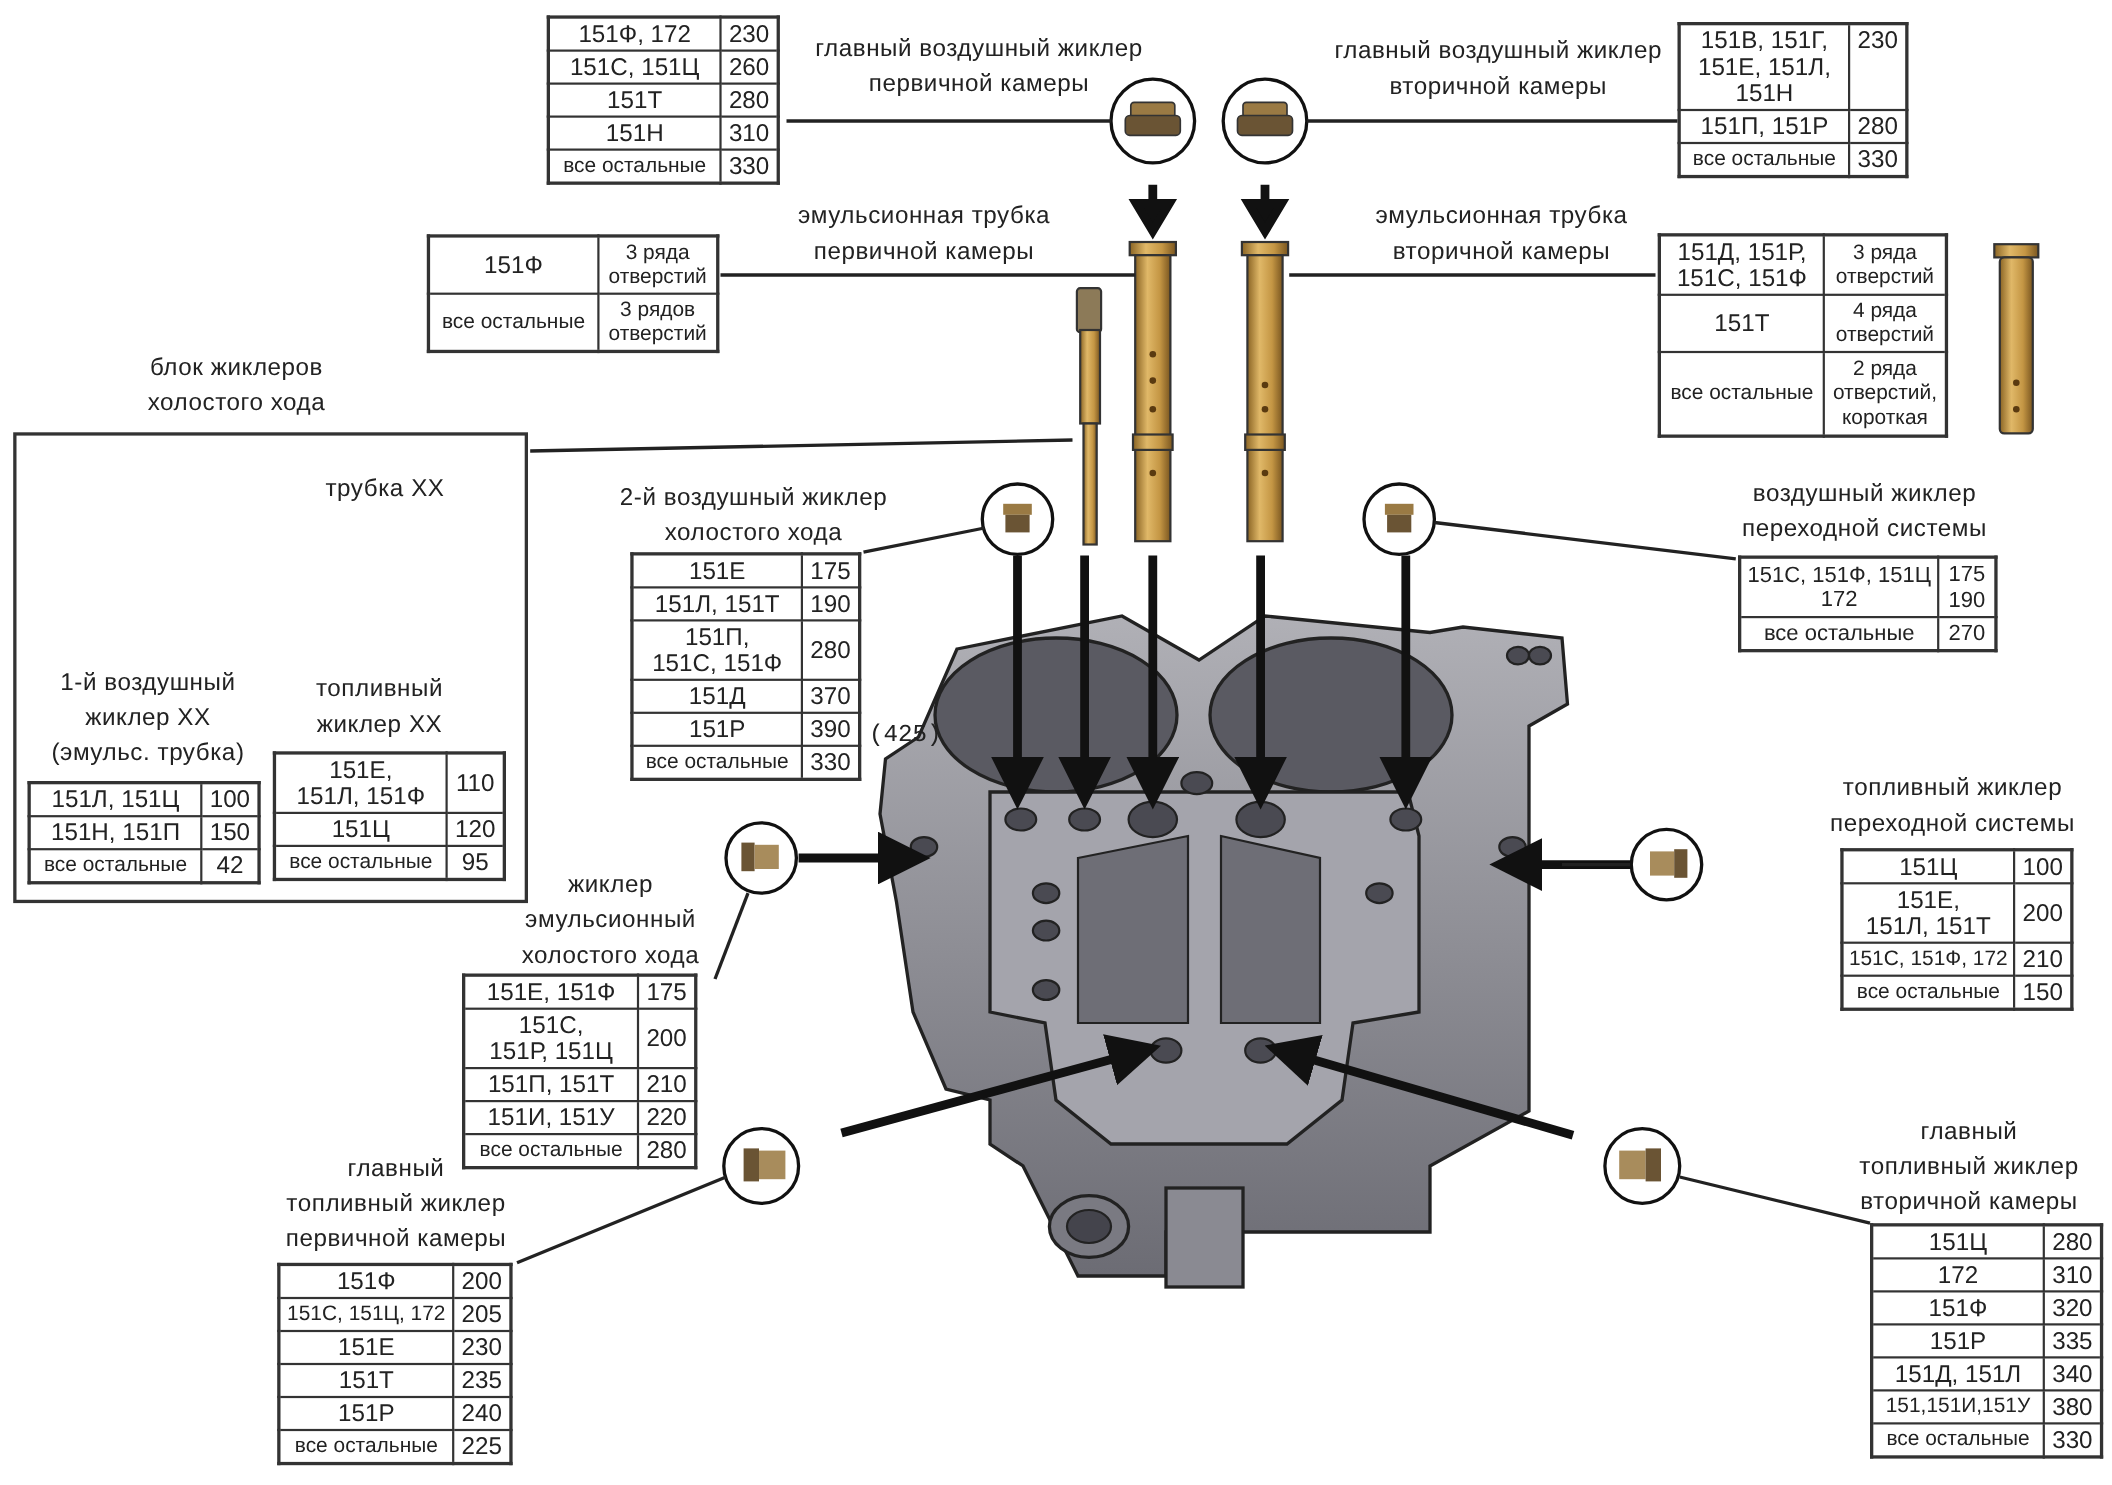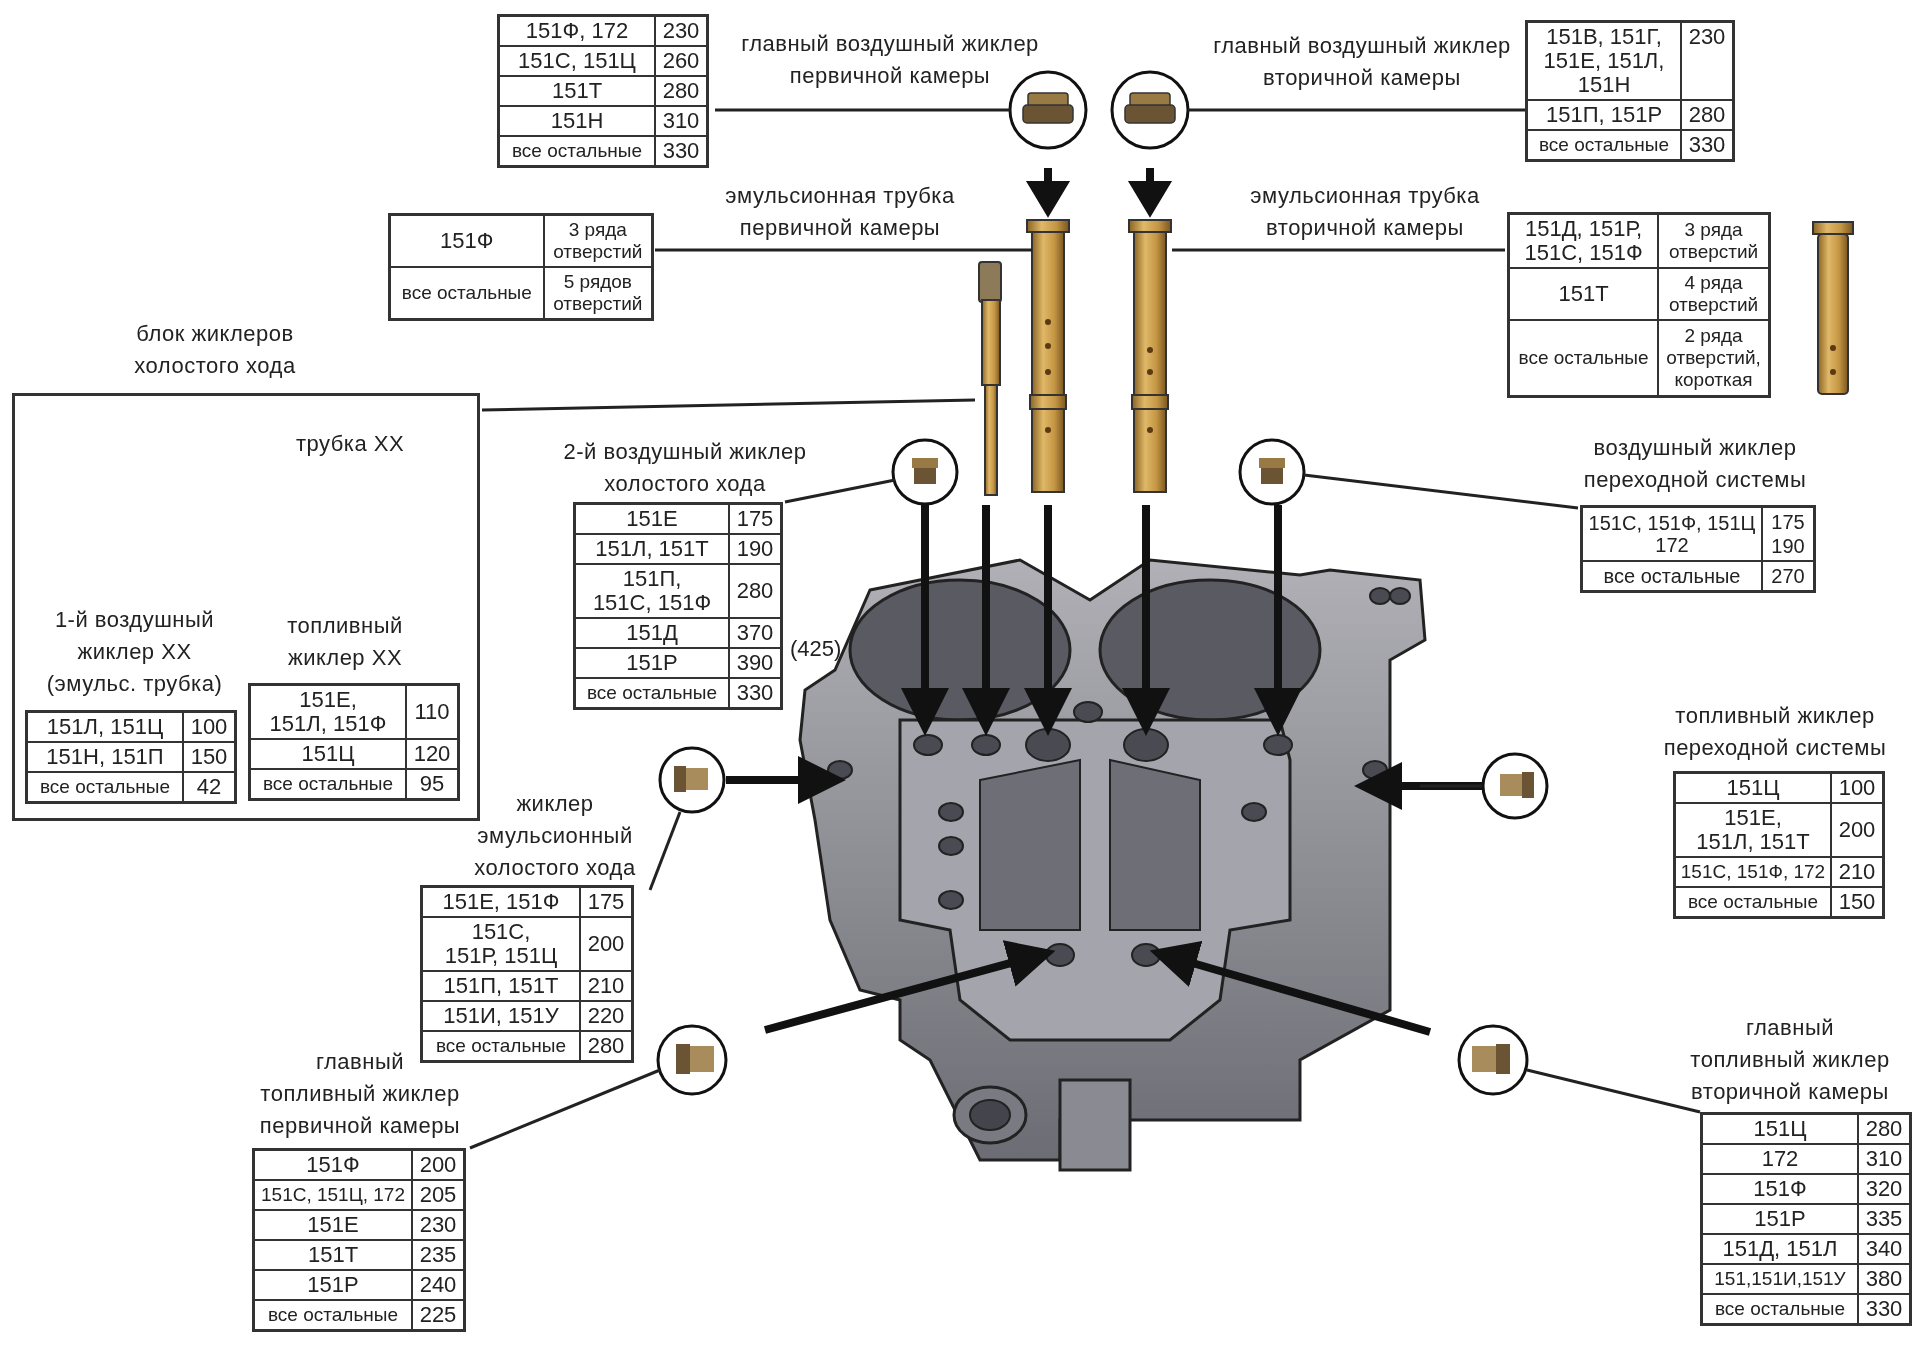--- a/index.html
+++ b/index.html
@@ -286,21 +286,21 @@
 первичной камеры</div>
 <table class="jt" style="left:388px;top:213px;width:266px;">
   <tbody>
       <tr>
         <td style="height:46px">151Ф</td>
         <td class="s">3 ряда
 отверстий</td>
       </tr>
   <tr>
         <td class="s" style="height:46px">все остальные</td>
-        <td class="s">5 рядов
+        <td class="s">3 рядов
 отверстий</td>
       </tr>
 </tbody>
   </table>
 
 <div class="lbl" style="left:1215px;top:180px;width:300px;white-space:pre-line;">эмульсионная трубка
 вторичной камеры</div>
 <table class="jt" style="left:1507px;top:212px;width:264px;">
   <tbody>
       <tr>
@@ -347,21 +347,21 @@
   <tr>
         <td>151Р</td>
         <td class="v">390</td>
       </tr>
   <tr>
         <td class="s">все остальные</td>
         <td class="v">330</td>
       </tr>
 </tbody>
   </table>
-<div class="note" style="left:790px;top:636px;">(425)</div>
+<div class="note" style="left:790px;top:656px;font-family:Liberation Mono, monospace;">(425)</div>
 
 <div class="lbl" style="left:1560px;top:432px;width:270px;white-space:pre-line;">воздушный жиклер
 переходной системы</div>
 <table class="jt sm" style="left:1580px;top:505px;width:236px;">
   <tbody>
       <tr>
         <td class="s">151С, 151Ф, 151Ц
 172</td>
         <td class="v">175
 190</td>

